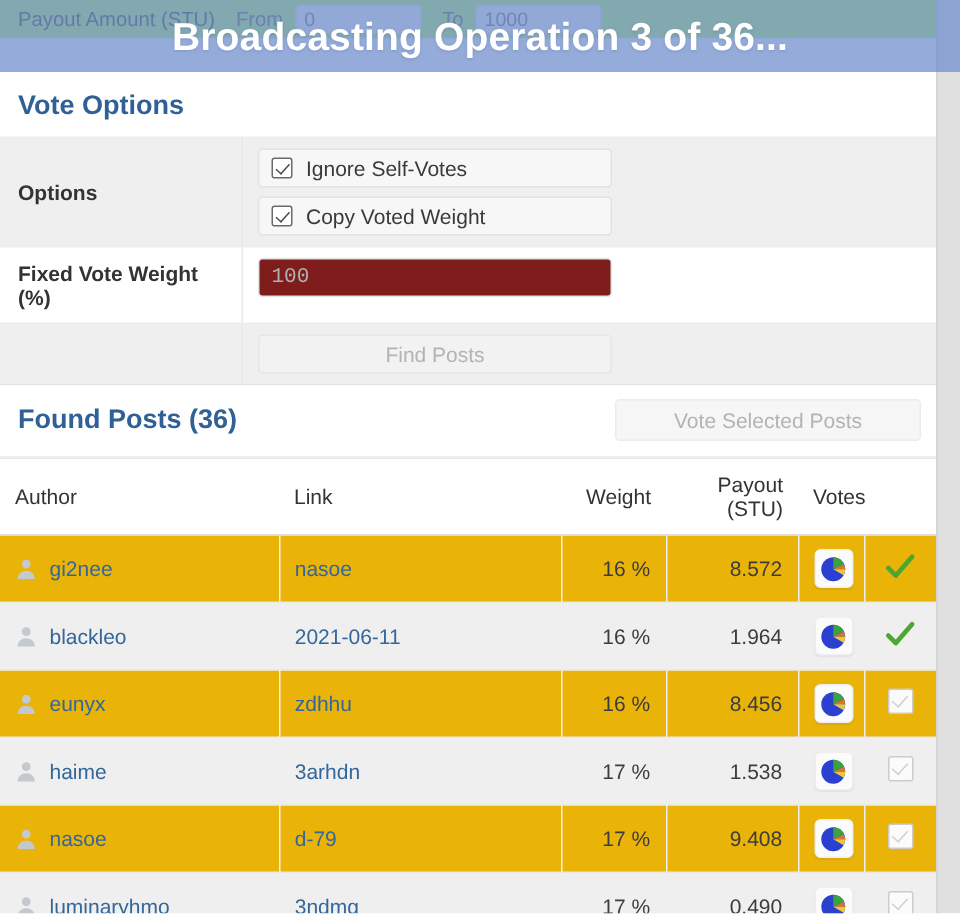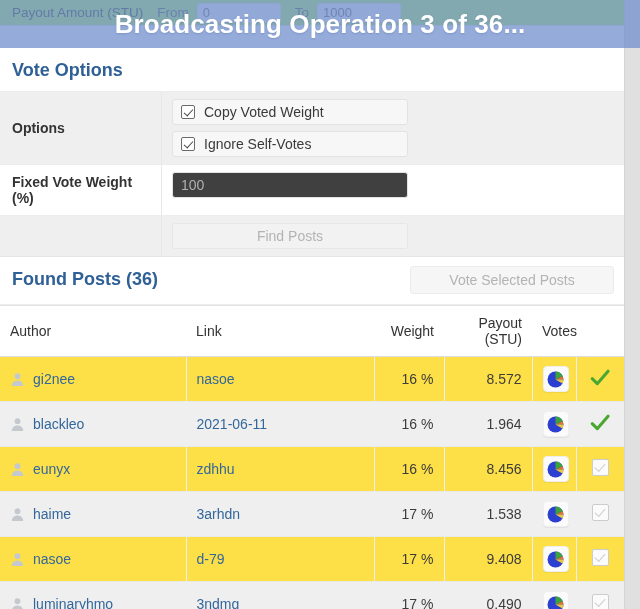--- a/index.html
+++ b/index.html
@@ -144,27 +144,27 @@
     left: 3.6px; top: 0.6px;
     width: 4px; height: 8px;
     border: solid #4a4a4a;
     border-width: 0 1.8px 1.8px 0;
     transform: rotate(42deg);
   }
 
   .text-input {
     width: 236px;
     height: 26px;
-    background: #404040;
+    background: #7f1d1d;
     border: 1px solid #e3e3e3;
     border-radius: 3px;
     padding: 0 8px;
     font-size: 14px;
     color: #9a9a9a;
-    font-family: Liberation Sans, sans-serif;
+    font-family: Liberation Mono, monospace;
   }
   .text-input::placeholder { color: #b0b0b0; }
 
   .wide-btn {
     width: 236px;
     height: 26px;
     background: #f2f2f2;
     border: 1px solid #e6e6e6;
     border-radius: 3px;
     color: #b3b3b3;
@@ -212,21 +212,21 @@
   }
   .tbl td {
     padding: 9px 10px;
     border-bottom: 1px solid #e9e9e9;
     border-right: 1px solid #efefef;
     color: #3c3c3c;
     vertical-align: middle;
     height: 40px;
   }
   .tbl tr td:last-child { border-right: none; }
-  .tbl tbody tr.odd td { background: #fde047; }
+  .tbl tbody tr.odd td { background: #eab308; }
   .tbl tbody tr.even td { background: #efefef; }
 
   .col-author { width: 186px; }
   .col-link   { width: 188px; }
   .col-weight { width: 70px; }
   .col-payout { width: 88px; }
   .col-chart  { width: 44px; }
   .col-votes  { width: 48px; }
 
   .th-right { text-align: right !important; }
@@ -310,25 +310,25 @@
     <div class="panel-heading">
       <span class="panel-title">Vote Options</span>
     </div>
 
     <div class="form-grid">
       <div class="form-row shaded">
         <div class="cell-label">Options</div>
         <div class="cell-field">
           <div class="check-pill">
             <span class="chk"></span>
-            <span>Copy Voted Weight</span>
+            <span>Ignore Self-Votes</span>
           </div>
           <div class="check-pill">
             <span class="chk"></span>
-            <span>Ignore Self-Votes</span>
+            <span>Copy Voted Weight</span>
           </div>
         </div>
       </div>
 
       <div class="form-row">
         <div class="cell-label">Fixed Vote Weight (%)</div>
         <div class="cell-field">
           <input class="text-input" type="text" placeholder="100" style="">
         </div>
       </div>

